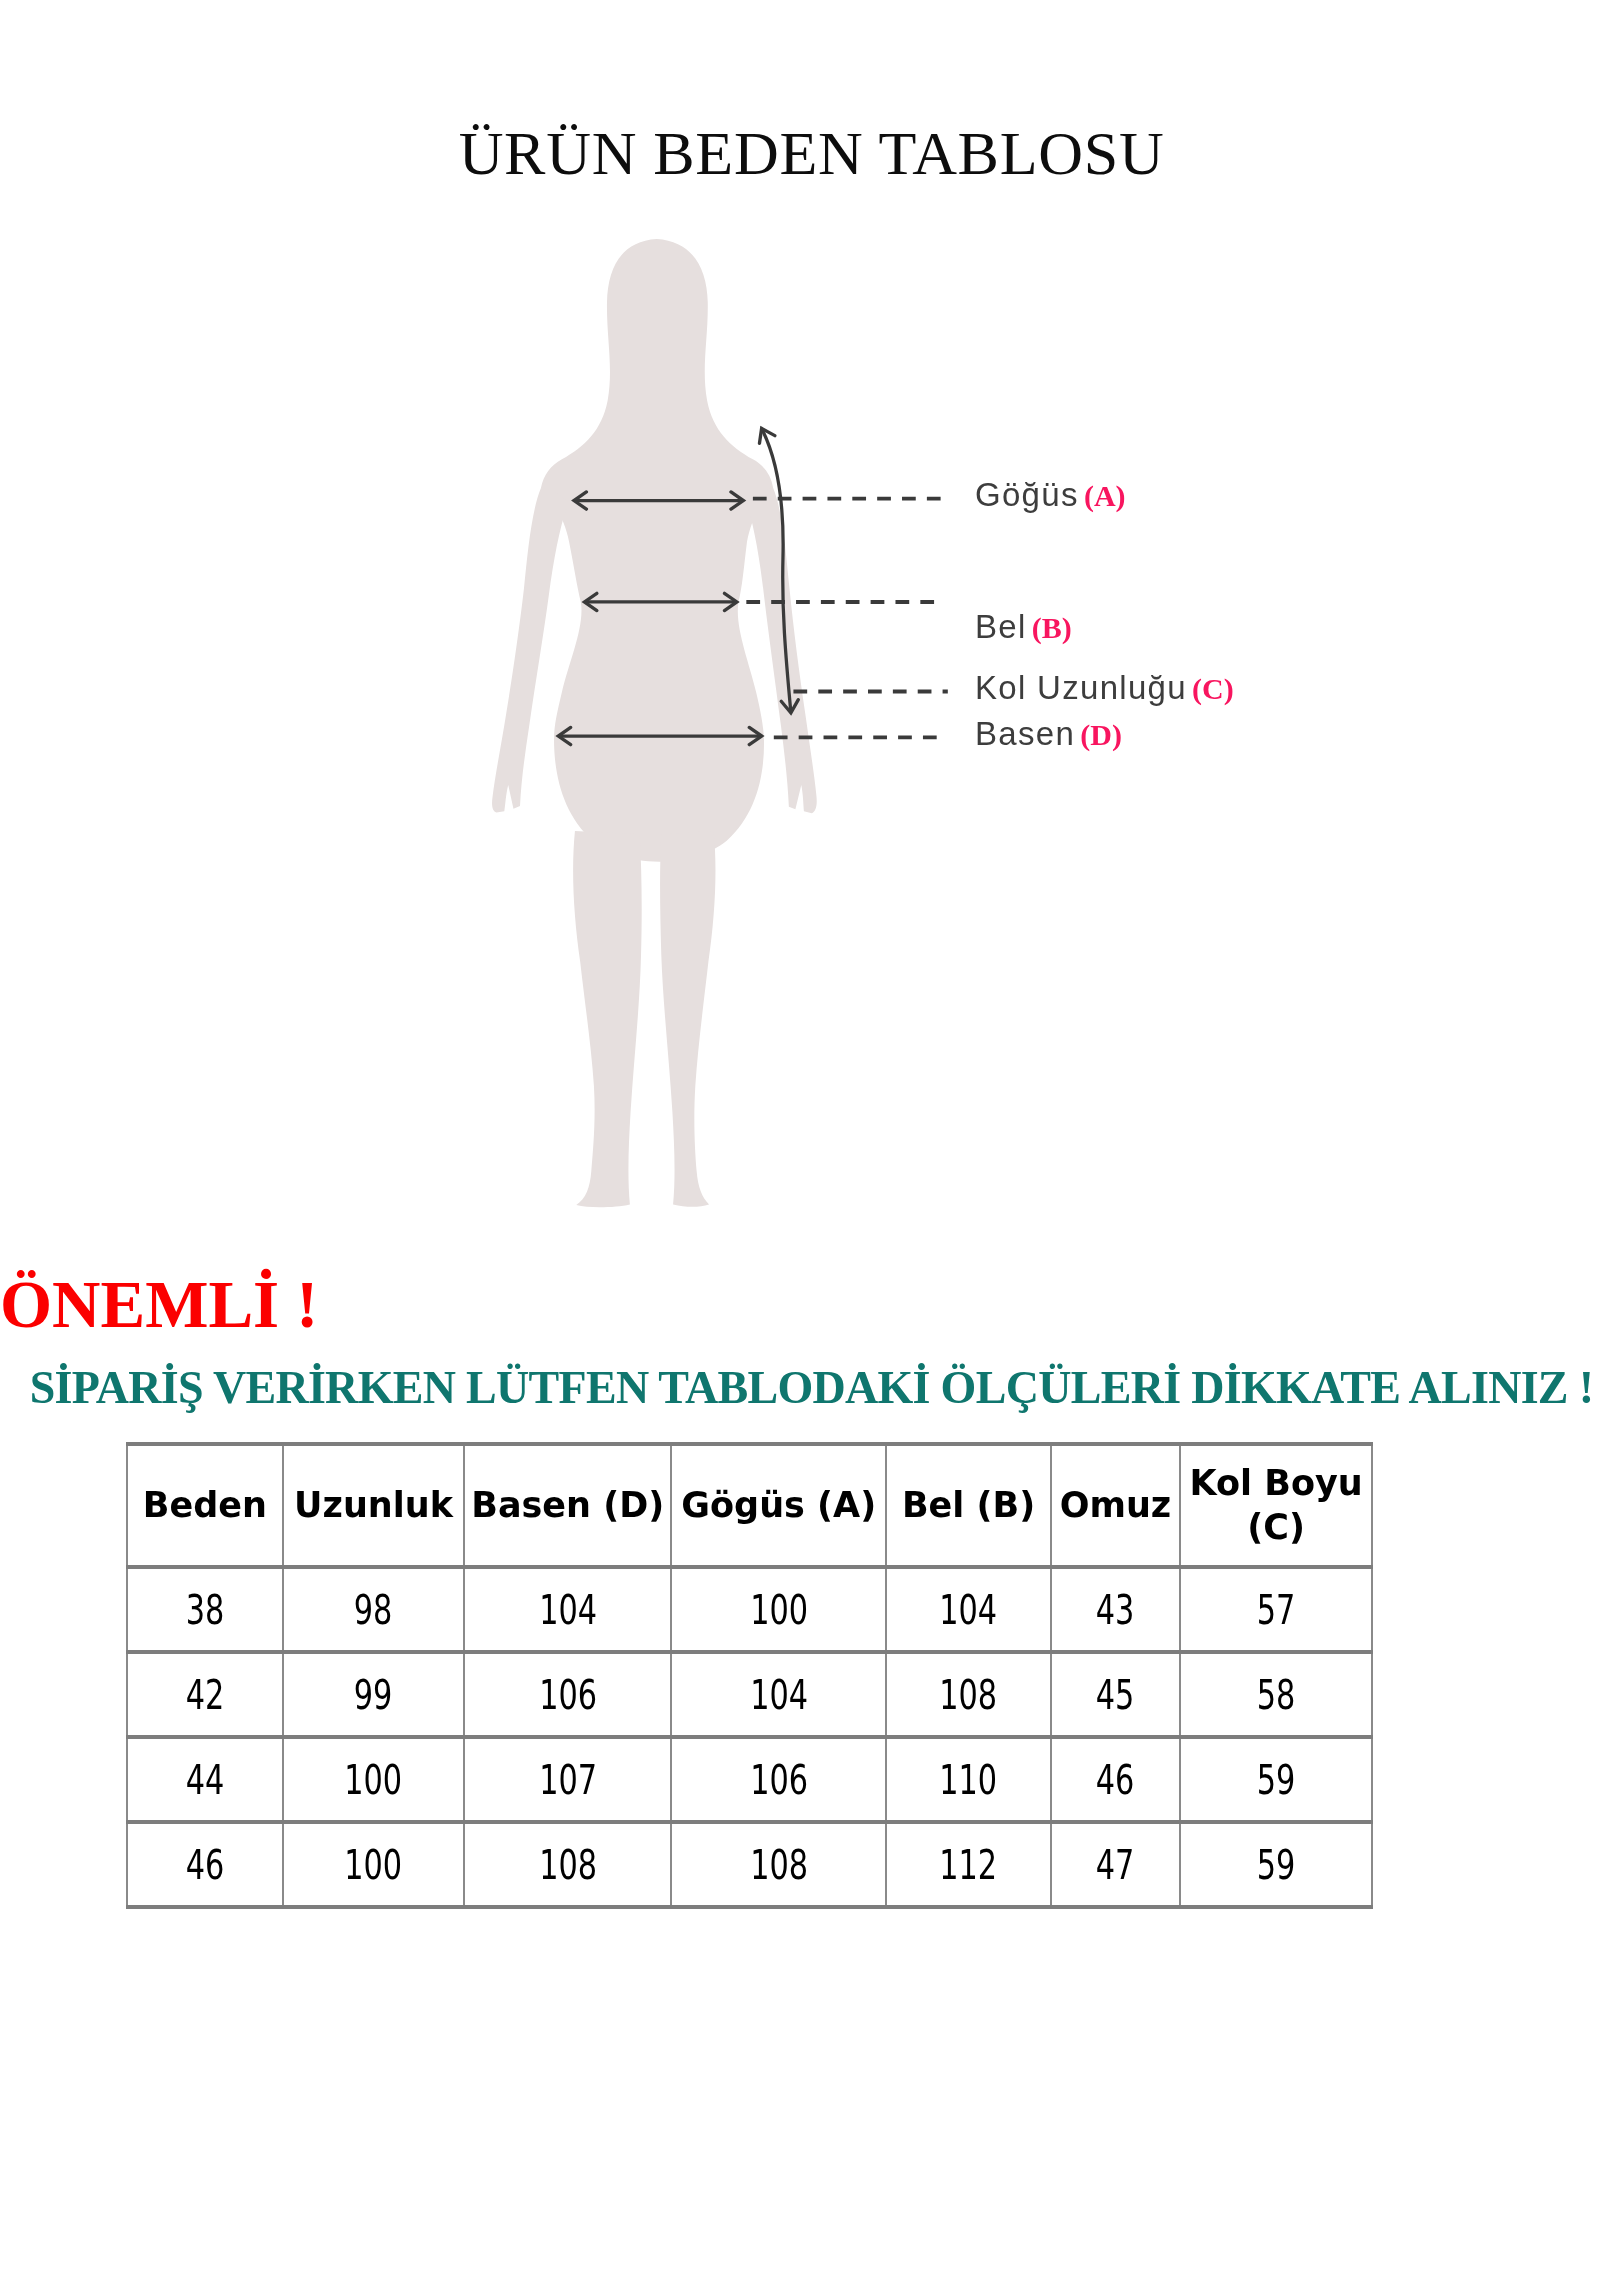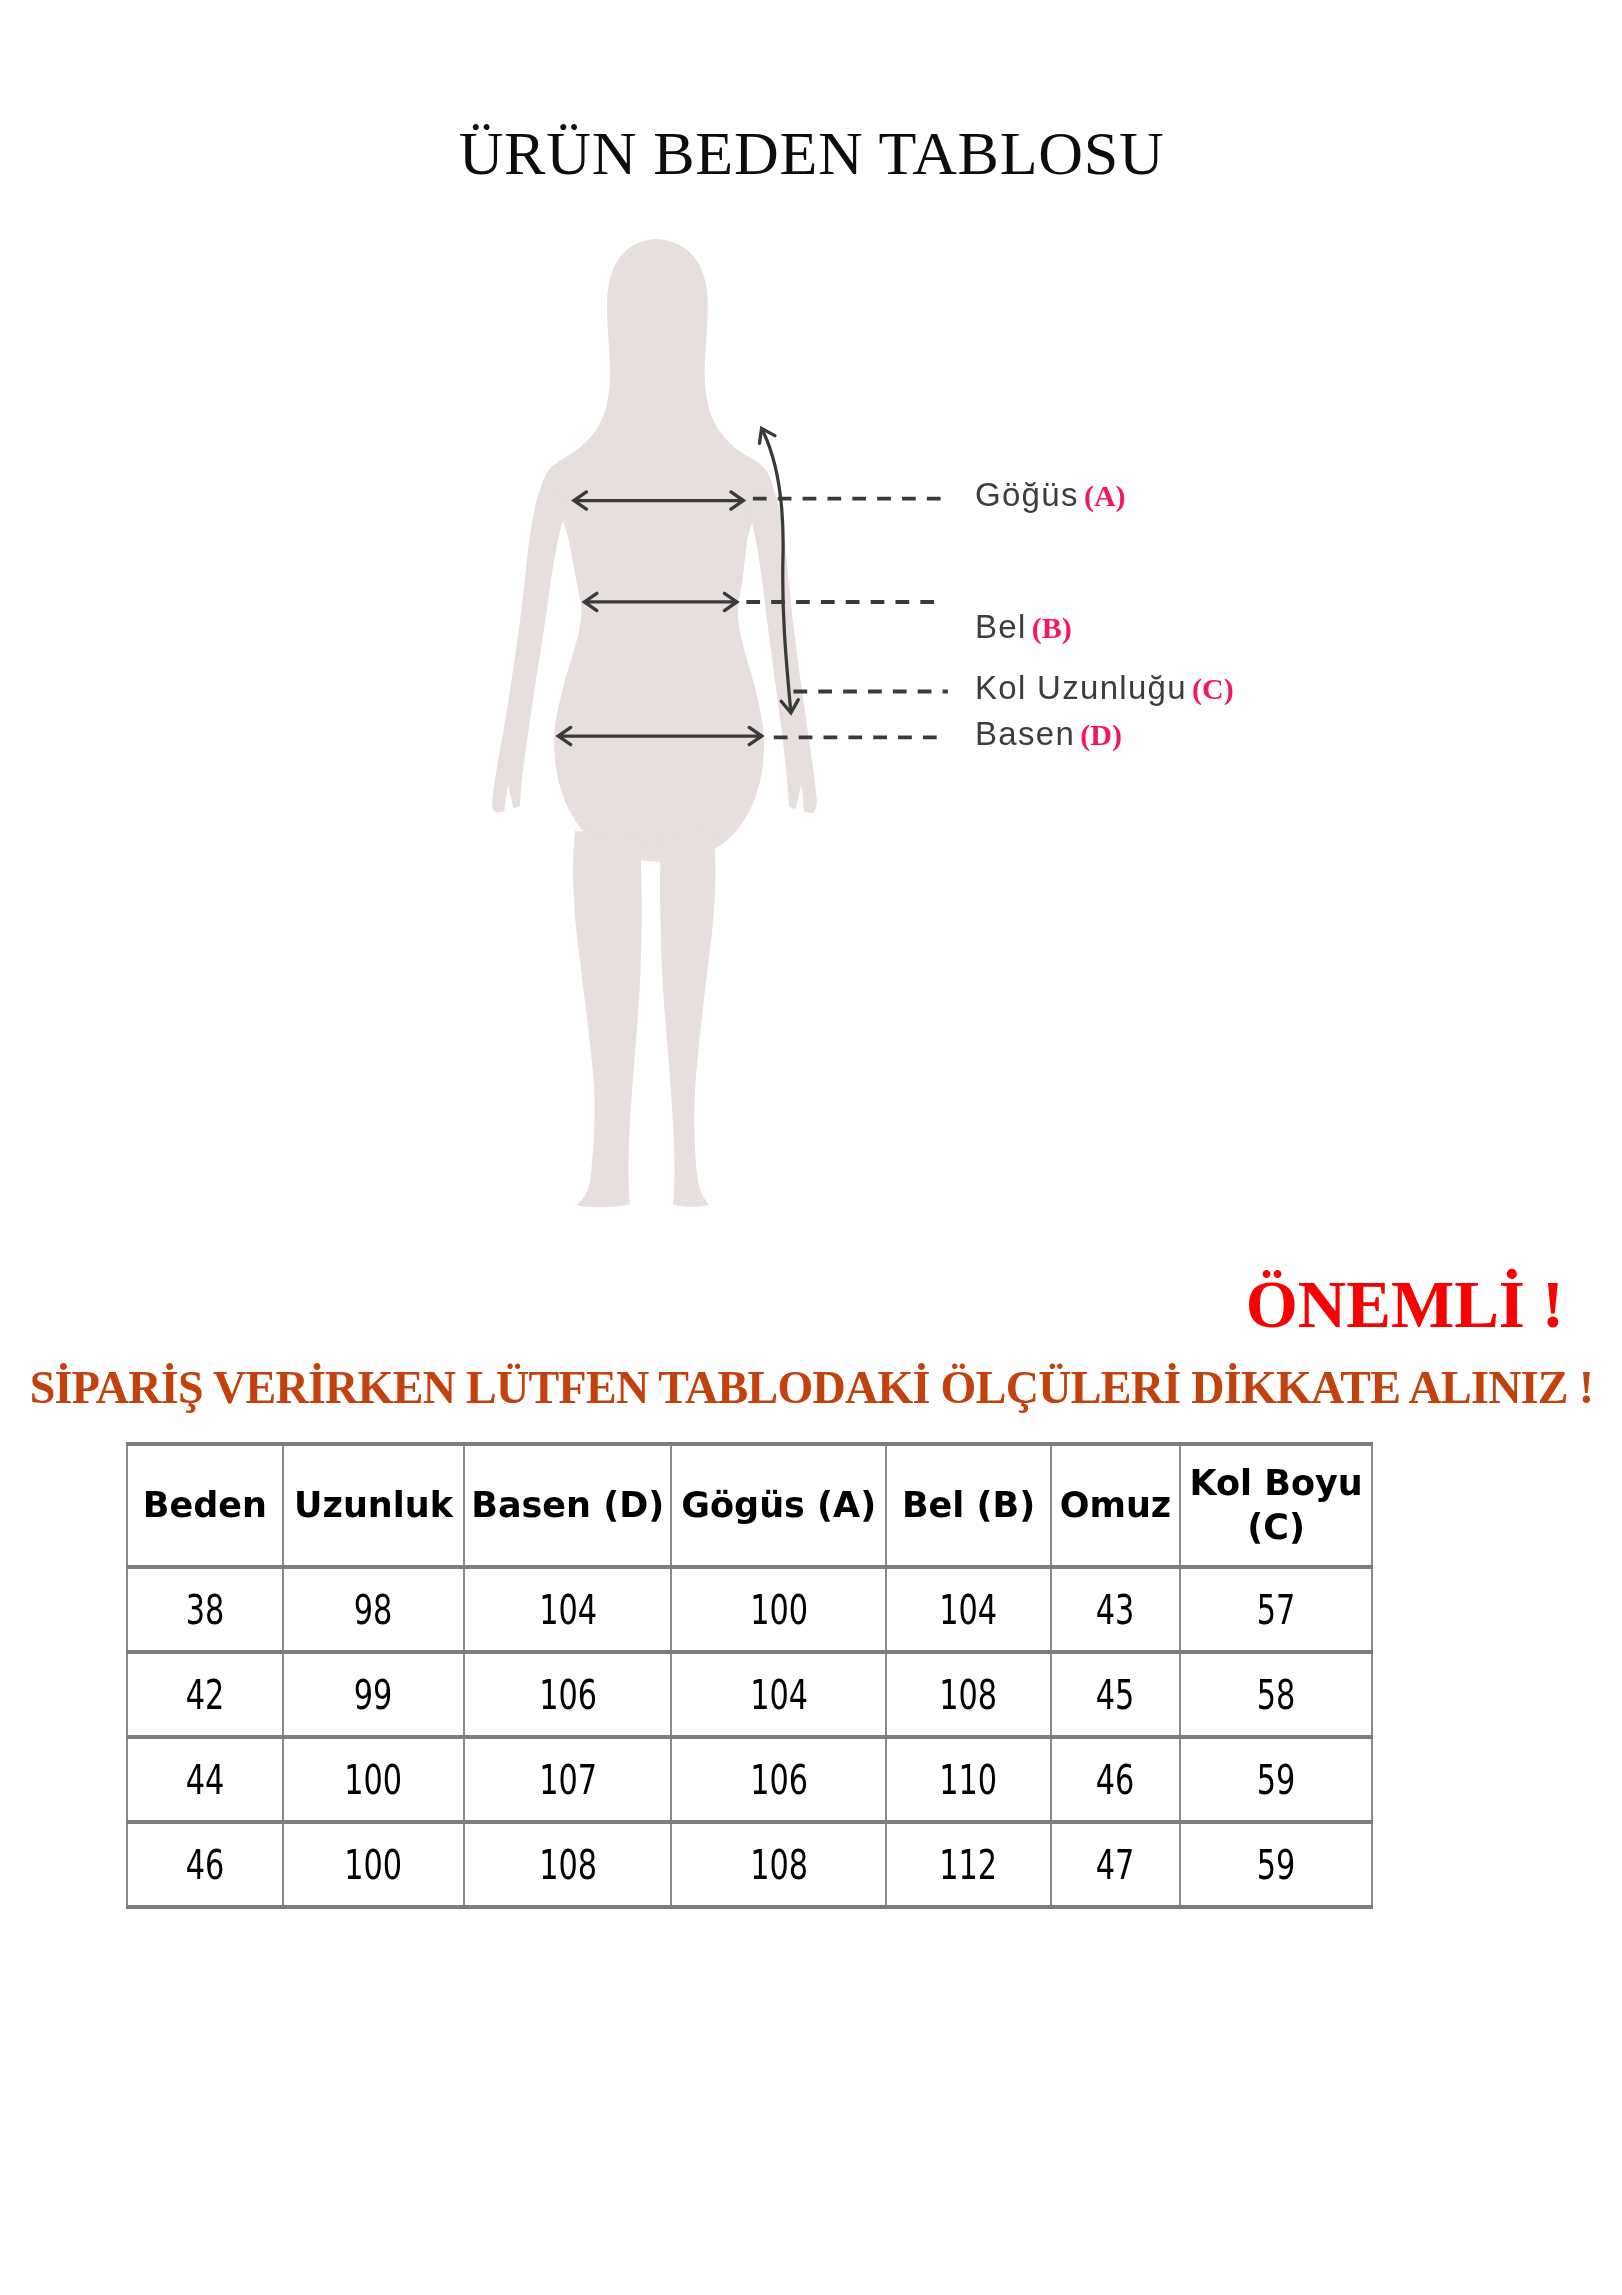--- a/index.html
+++ b/index.html
@@ -50,37 +50,36 @@
     color:#f8155f;
   }
   #label-gogus{top:476px;}
   #label-bel{top:580px;margin-top:28px;}
   #label-kol{top:669px;}
   #label-basen{top:715px;}
   
   .warn-heading{
     position:absolute;
     top:1271px; left:0; width:1519px;
-    text-align:right;
+    text-align:left;
     font-family:"Liberation Serif", serif;
     font-weight:bold;
     font-size:67px;
     line-height:1.0;
     color:#fb0000;
-    padding-left:45px;
   }
   .warn-message{
     position:absolute;
     top:1363px; left:0; width:1623px;
     text-align:center;
     font-family:"Liberation Serif", serif;
     font-weight:bold;
     font-size:46px;
     line-height:1.1;
-    color:#c2410c;
+    color:#0f766e;
     letter-spacing:-0.7px;
     white-space:nowrap;
   }
   
   #size-table{
     position:absolute;
     left:126px; top:1442px;
     width:1247px;
     border-collapse:collapse;
     table-layout:fixed;

